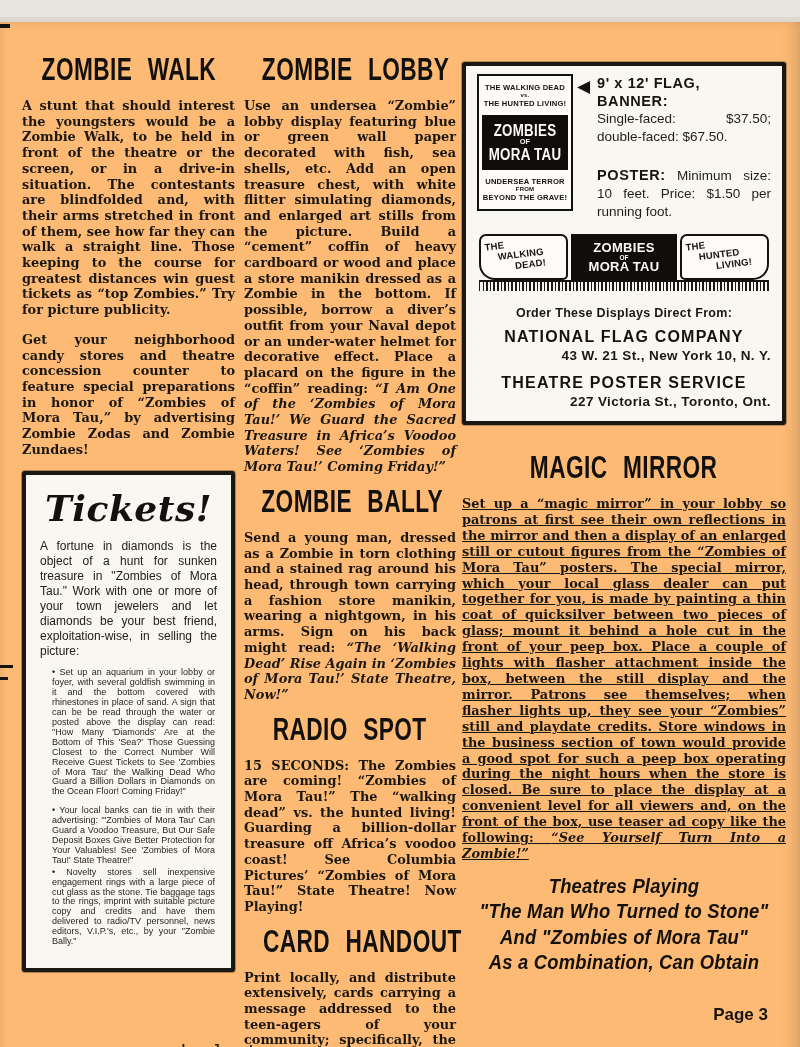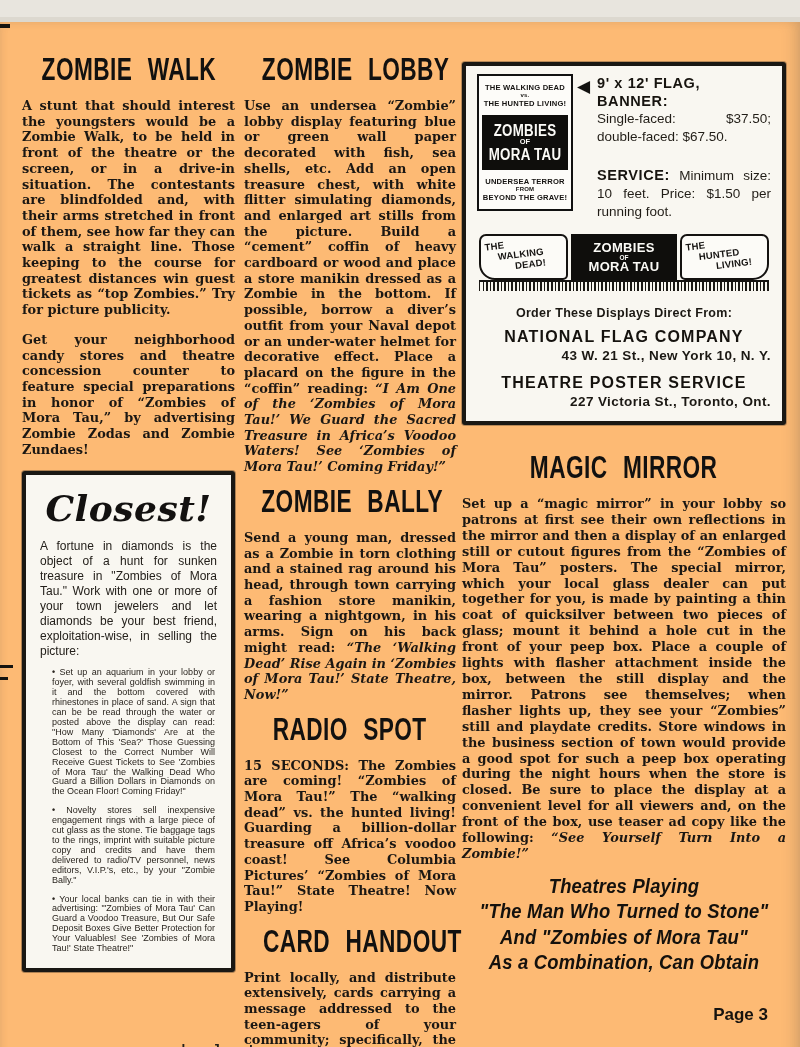--- a/index.html
+++ b/index.html
@@ -70,21 +70,21 @@
   .fringe{height:9px;border-top:2.5px solid #161412;
     background:repeating-linear-gradient(to right,#1c1a16 0 1.5px,transparent 1.5px 3.6px);}
 
   .order-block{text-align:center;margin-top:14px;}
   .order-intro{font:700 12.5px/16px "Liberation Sans",sans-serif;letter-spacing:.3px;color:#1b1813;}
   .supplier-name{font:700 16px/21px "Liberation Sans",sans-serif;letter-spacing:1.2px;color:#15120e;margin-top:5px;}
   .supplier-addr{font:700 13.5px/18px "Liberation Sans",sans-serif;letter-spacing:.4px;color:#1b1813;text-align:right;}
   .supplier+.supplier{margin-top:7px;}
 
   .magic-sec{margin-top:30px;}
-  .magic-body{font:700 12.9px/15.9px "DejaVu Serif",serif;text-align:justify;color:#1b1713;margin:0;}
+  .magic-body{font:700 12.9px/15.9px "DejaVu Serif",serif;text-align:justify;color:#1b1713;margin:0;text-decoration:underline;}
 
   .combo{margin-top:12px;text-align:center;font:700 italic 19px/25.5px "Liberation Sans",sans-serif;
     color:#14110d;letter-spacing:.2px;}
   .combo div{transform:scale(.97,1.05);}
 
   .footer-site{position:absolute;left:124px;top:1025px;
     font:700 13px/16px "DejaVu Sans Mono",monospace;letter-spacing:.4px;color:#23201a;}
   .footer-page{position:absolute;right:32px;top:988px;
     font:700 17px/20px "Liberation Sans",sans-serif;color:#16130f;}
 
@@ -107,25 +107,25 @@
     <section>
       <h2 class="sec-head"><span>ZOMBIE WALK</span></h2>
       <p class="serif-body">A stunt that should interest the youngsters would be a Zombie Walk, to be held in front of the theatre or the screen, or in a drive-in situation. The contestants are blindfolded and, with their arms stretched in front of them, see how far they can walk a straight line. Those keeping to the course for greatest distances win guest tickets as “top Zombies.” Try for picture publicity.</p>
     </section>
 
     <section>
       <p class="serif-body">Get your neighborhood candy stores and theatre concession counter to feature special preparations in honor of “Zombies of Mora Tau,” by advertising Zombie Zodas and Zombie Zundaes!</p>
     </section>
 
     <div class="treasure-box">
-      <h3 class="treasure-title">Closest!</h3>
+      <h3 class="treasure-title">Tickets!</h3>
       <p class="treasure-intro">A fortune in diamonds is the object of a hunt for sunken treasure in "Zombies of Mora Tau." Work with one or more of your town jewelers and let diamonds be your best friend, exploitation-wise, in selling the picture:</p>
       <p class="treasure-bullet"><span class="dot">•</span> <span>Set up an aquarium in your lobby or foyer, with several goldfish swimming in it and the bottom covered with rhinestones in place of sand. A sign that can be be read through the water or posted above the display can read: "How Many 'Diamonds' Are at the Bottom of This 'Sea?' Those Guessing Closest to the Correct Number Will Receive Guest Tickets to See 'Zombies of Mora Tau' the Walking Dead Who Guard a Billion Dollars in Diamonds on the Ocean Floor! Coming Friday!"</span></p>
+      <p class="treasure-bullet" style="margin-bottom:2px;"><span class="dot">•</span> <span>Your local banks can tie in with their advertising: "'Zombies of Mora Tau' Can Guard a Voodoo Treasure, But Our Safe Deposit Boxes Give Better Protection for Your Valuables! See 'Zombies of Mora Tau!' State Theatre!"</span></p>
       <p class="treasure-bullet"><span class="dot">•</span> <span>Novelty stores sell inexpensive engagement rings with a large piece of cut glass as the stone. Tie baggage tags to the rings, imprint with suitable picture copy and credits and have them delivered to radio/TV personnel, news editors, V.I.P.'s, etc., by your "Zombie Bally."</span></p>
-      <p class="treasure-bullet" style="margin-bottom:2px;"><span class="dot">•</span> <span>Your local banks can tie in with their advertising: "'Zombies of Mora Tau' Can Guard a Voodoo Treasure, But Our Safe Deposit Boxes Give Better Protection for Your Valuables! See 'Zombies of Mora Tau!' State Theatre!"</span></p>
     </div>
   </div>
 
   <div class="col col2">
     <section>
       <h2 class="sec-head"><span>ZOMBIE LOBBY</span></h2>
       <p class="serif-body"><span>Use an undersea “Zombie” lobby display featuring blue or green wall paper decorated with fish, sea shells, etc. Add an open treasure chest, with white flitter simulating diamonds, and enlarged art stills from the picture. Build a “cement” coffin of heavy cardboard or wood and place a store manikin dressed as a Zombie in the bottom. If possible, borrow a diver’s outfit from your Naval depot or an under-water helmet for decorative effect. Place a placard on the figure in the “coffin” reading: </span><span class="it">“I Am One of the ‘Zombies of Mora Tau!’ We Guard the Sacred Treasure in Africa’s Voodoo Waters! See ‘Zombies of Mora Tau!’ Coming Friday!”</span></p>
     </section>
 
     <section>
@@ -162,21 +162,21 @@
           <div class="fp-sect fp-bot">
             <div class="fp-line">UNDERSEA TERROR</div>
             <div class="fp-line fp-vs">FROM</div>
             <div class="fp-line">BEYOND THE GRAVE!</div>
           </div>
         </div>
         <div class="arrow-left">◀</div>
         <div class="flag-info">
           <div class="offer-head">9' x 12' FLAG, BANNER:</div>
           <p class="offer-body">Single-faced: $37.50; double-faced: $67.50.</p>
-          <p class="offer-body valance-offer"><span class="offer-head">SERVICE:</span><span> Minimum size: 10 feet. Price: $1.50 per running foot.</span></p>
+          <p class="offer-body valance-offer"><span class="offer-head">POSTER:</span><span> Minimum size: 10 feet. Price: $1.50 per running foot.</span></p>
         </div>
       </div>
 
       <div class="valance">
         <div class="valance-row">
           <div class="v-end v-left">
             <div class="v-slant">
               <div>THE</div>
               <div>WALKING</div>
               <div>DEAD!</div>

